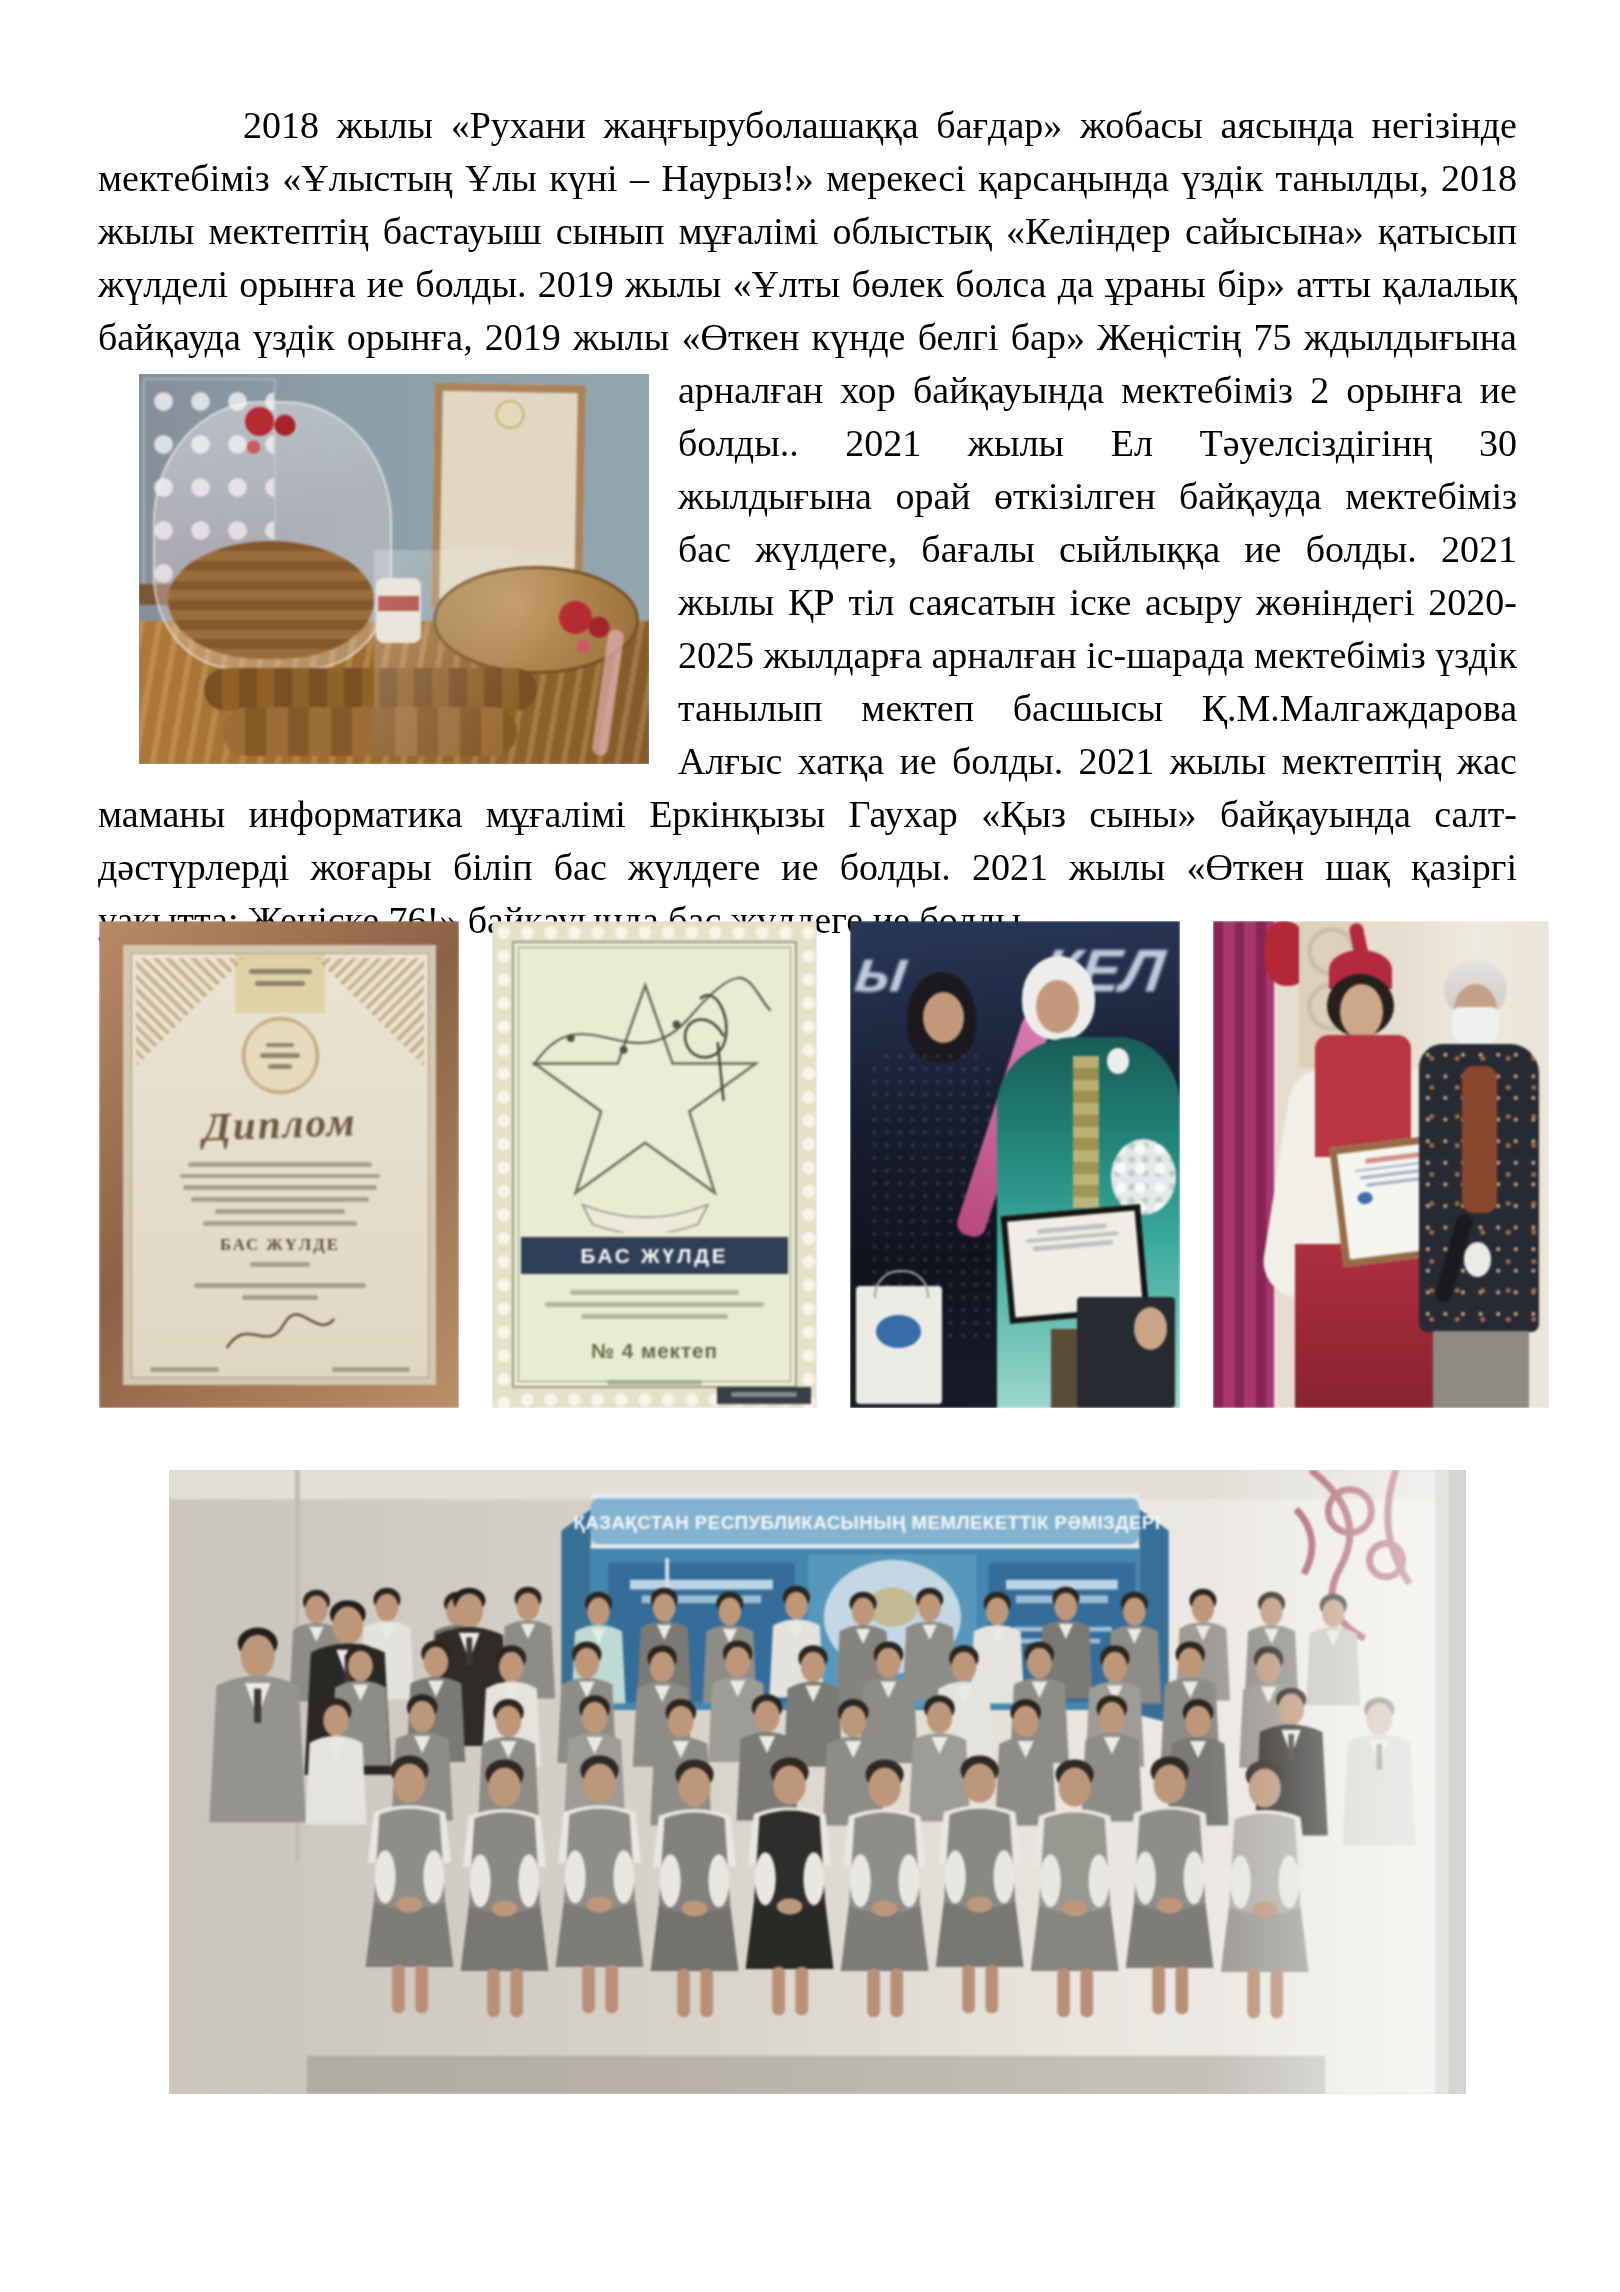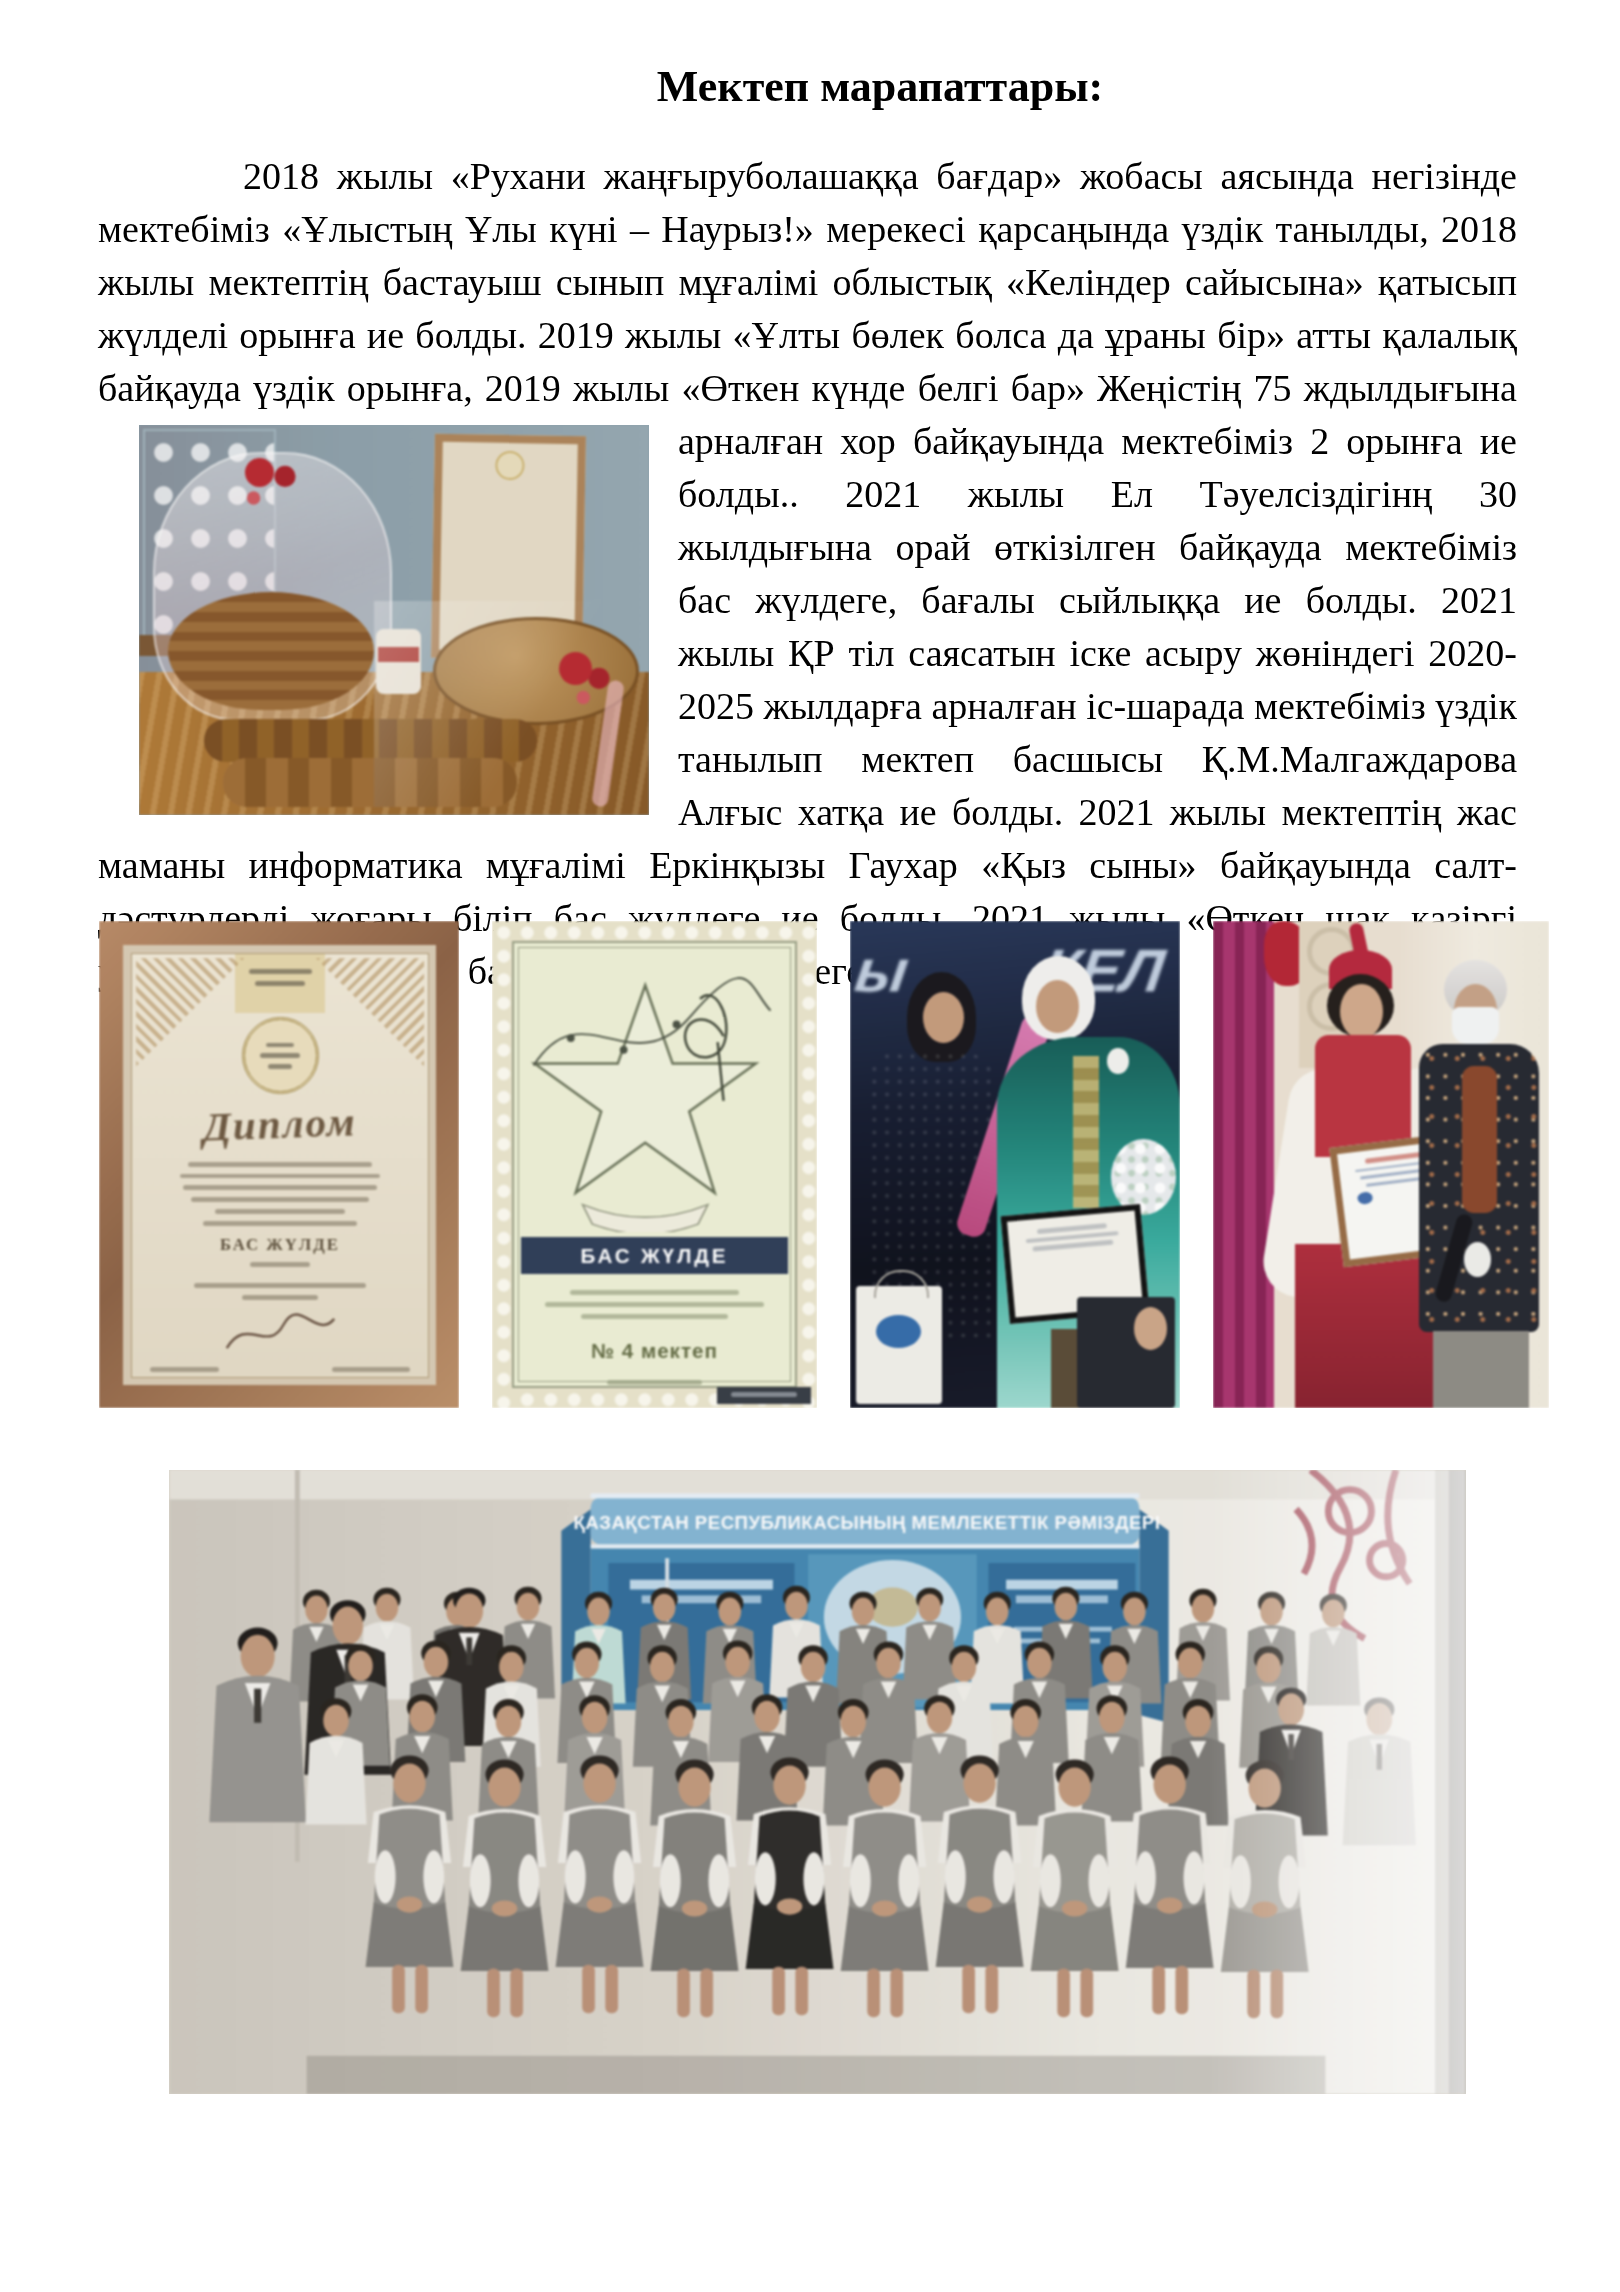--- a/index.html
+++ b/index.html
@@ -70,21 +70,20 @@
 
   
   .group-photo{position:absolute;left:169px;top:1470px;width:1297px;height:624px;overflow:hidden;background:#d9d4ca;}
 </style>
 </head>
 <body>
 
 <div class="page">
 
   <div class="content">
-    <h1 class="doc-title">Мектеп марапаттары:</h1>
     <p class="para">
       <span>2018 жылы «Рухани жаңғыруболашаққа бағдар» жобасы аясында негізінде мектебіміз «Ұлыстың Ұлы күні – Наурыз!»  мерекесі қарсаңында үздік танылды, 2018 жылы мектептің бастауыш сынып мұғалімі облыстық «Келіндер сайысына» қатысып жүлделі орынға ие болды. 2019 жылы «Ұлты бөлек болса да ұраны бір» атты қалалық байқауда үздік орынға, 2019 жылы «Өткен күнде белгі бар» Жеңістің 75 ждылдығына</span>
 
       
       <span class="float-photo">
         <span class="soft">
           <span class="abs" style="inset:0;background:linear-gradient(90deg,#86909b,#8ba0ab 40%,#93a8b2);"></span>
           <span class="abs" style="left:3.9px;top:3.9px;width:129px;height:206px;border:2.9px solid #9fb4bd;background:linear-gradient(180deg,#39a0b5,#2b7e95 55%,#6fb7c6);background-image:radial-gradient(circle,rgba(255,255,255,.75) 8.8px,rgba(0,0,0,0) 9.8px);background-size:37px 43px;"></span>
           <span class="abs" style="left:0;top:210px;width:139px;height:21.6px;background:#7c552e;"></span>
           <span class="abs" style="left:0;top:247px;width:510px;height:143px;background:repeating-linear-gradient(100deg,rgba(255,220,160,.22) 0 5.9px,rgba(0,0,0,0) 5.9px 17.6px),linear-gradient(100deg,#b5792f,#8a571f);"></span>

